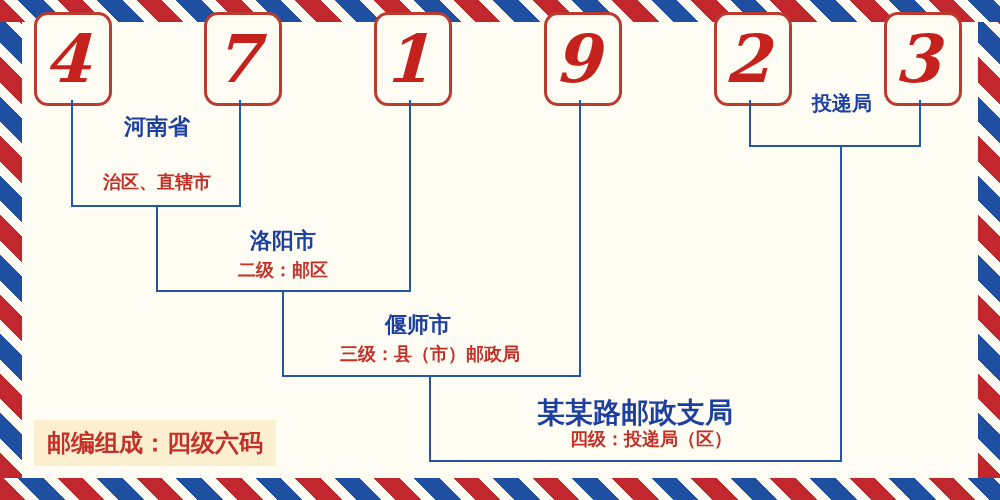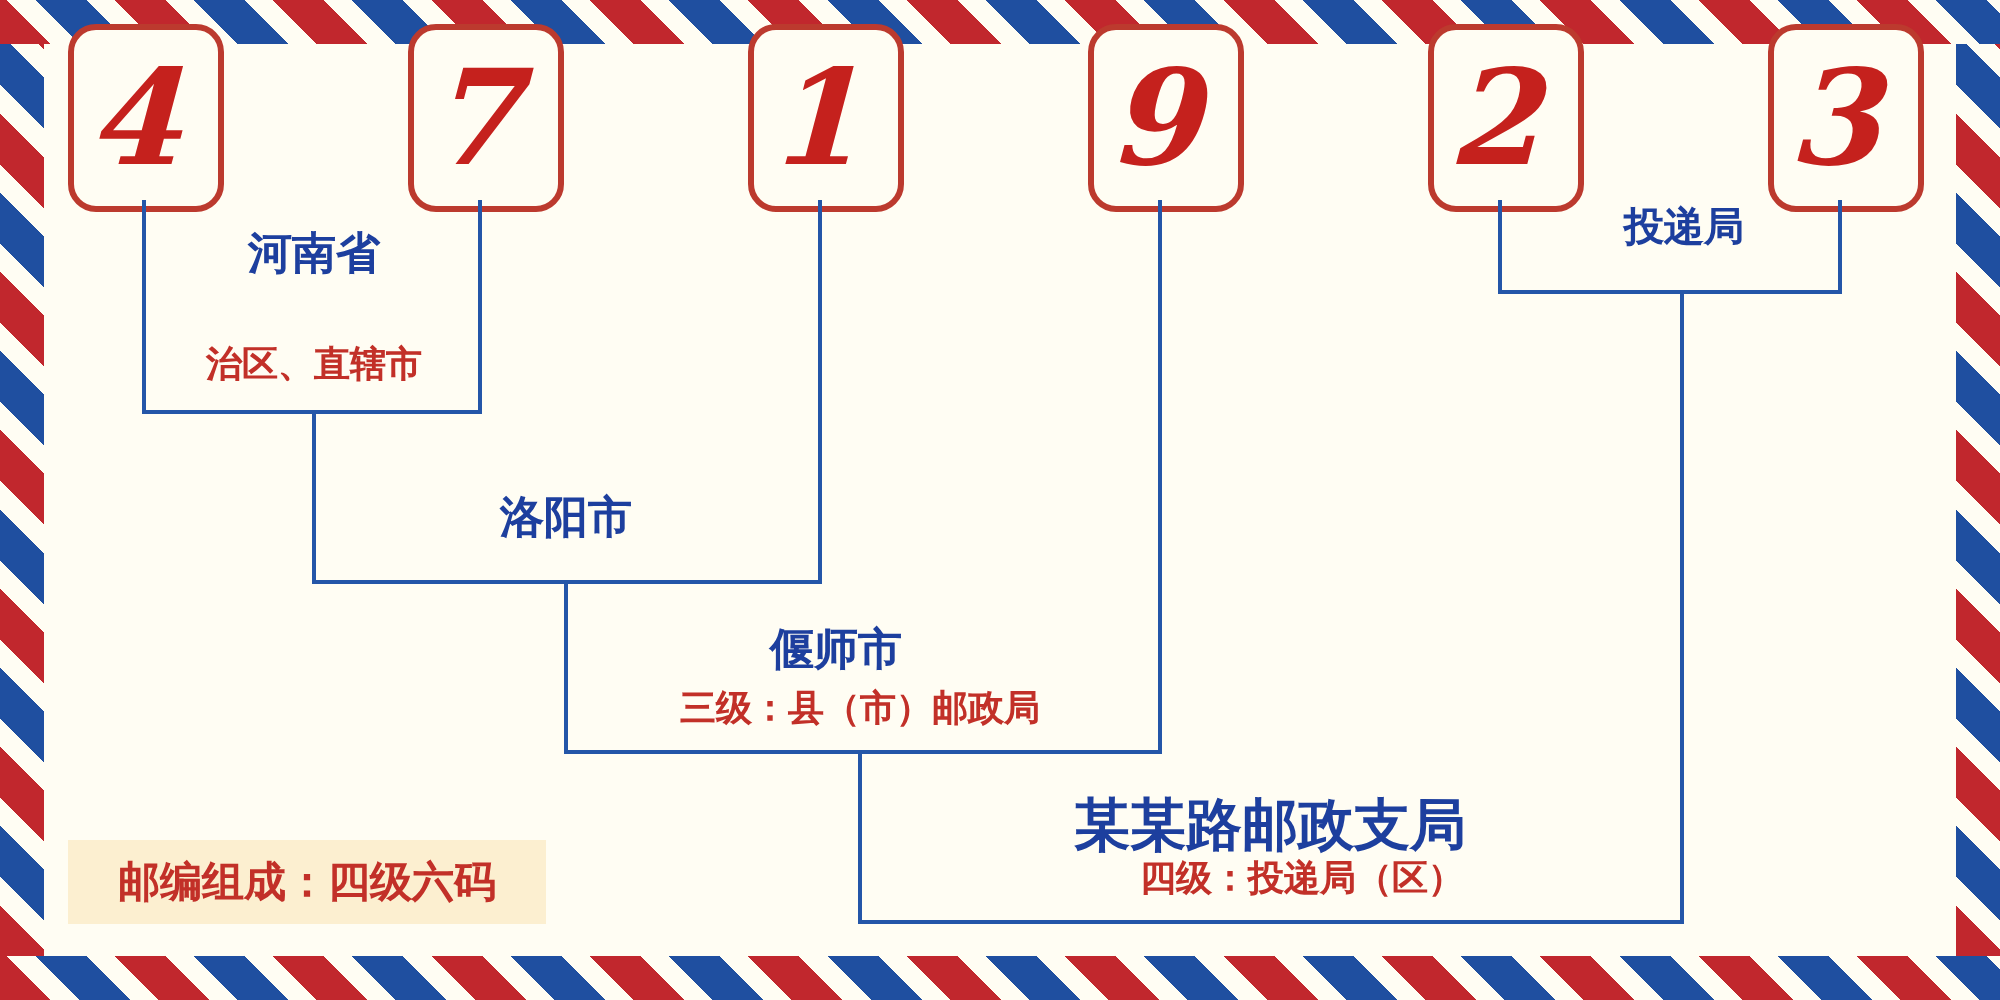--- a/index.html
+++ b/index.html
@@ -42,22 +42,22 @@
   .place{
     position:absolute;transform:translateX(-50%);
     color:#1d3f9e;font-weight:bold;font-size:22px;white-space:nowrap;
   }
   .desc{
     position:absolute;transform:translateX(-50%);
     color:#c23028;font-weight:bold;font-size:18px;white-space:nowrap;
   }
   .badge{
     position:absolute;left:34px;top:420px;
-    background:#fcefd0;padding:7px 25px;
-    color:#c23028;font-weight:bold;font-size:21px;white-space:nowrap;
+    background:#fcefd0;padding:7px 13px;
+    color:#c23028;font-weight:bold;font-size:24px;white-space:nowrap;
   }
 </style>
 </head>
 <body>
 
 <div class="canvas">
 
   <div class="stripe top"></div>
   <div class="stripe bottom"></div>
   <div class="stripe left"></div>
@@ -98,25 +98,26 @@
   <div class="line v" style="left:919px;top:100px;height:45px;"></div>
   <div class="line h" style="left:749px;top:145px;width:172px;"></div>
 
   <div class="line v" style="left:429px;top:375px;height:85px;"></div>
   <div class="line h" style="left:429px;top:460px;width:413px;"></div>
   <div class="line v" style="left:840px;top:145px;height:315px;"></div>
 
   <div class="place" style="left:157px;top:112px;">河南省</div>
   <div class="desc" style="left:157px;top:170px;text-align:center;">治区、直辖市</div>
 
-  <div class="place" style="left:283px;top:244px;">洛阳市</div>
+  <div class="place" style="left:283px;top:226px;">洛阳市</div>
+  <div class="desc" style="left:283px;top:258px;">二级：邮区</div>
 
   <div class="place" style="left:418px;top:310px;">偃师市</div>
   <div class="desc" style="left:430px;top:342px;">三级：县（市）邮政局</div>
 
   <div class="place" style="left:635px;top:394px;font-size:28px;">某某路邮政支局</div>
   <div class="desc" style="left:635px;top:427px;margin-left:16px;">四级：投递局（区）</div>
 
-  <div class="place" style="left:842px;top:100px;font-size:20px;">投递局</div>
+  <div class="place" style="left:842px;top:90px;font-size:20px;">投递局</div>
 
   <div class="badge">邮编组成：四级六码</div>
 
 </div>
 
 </body></html>

